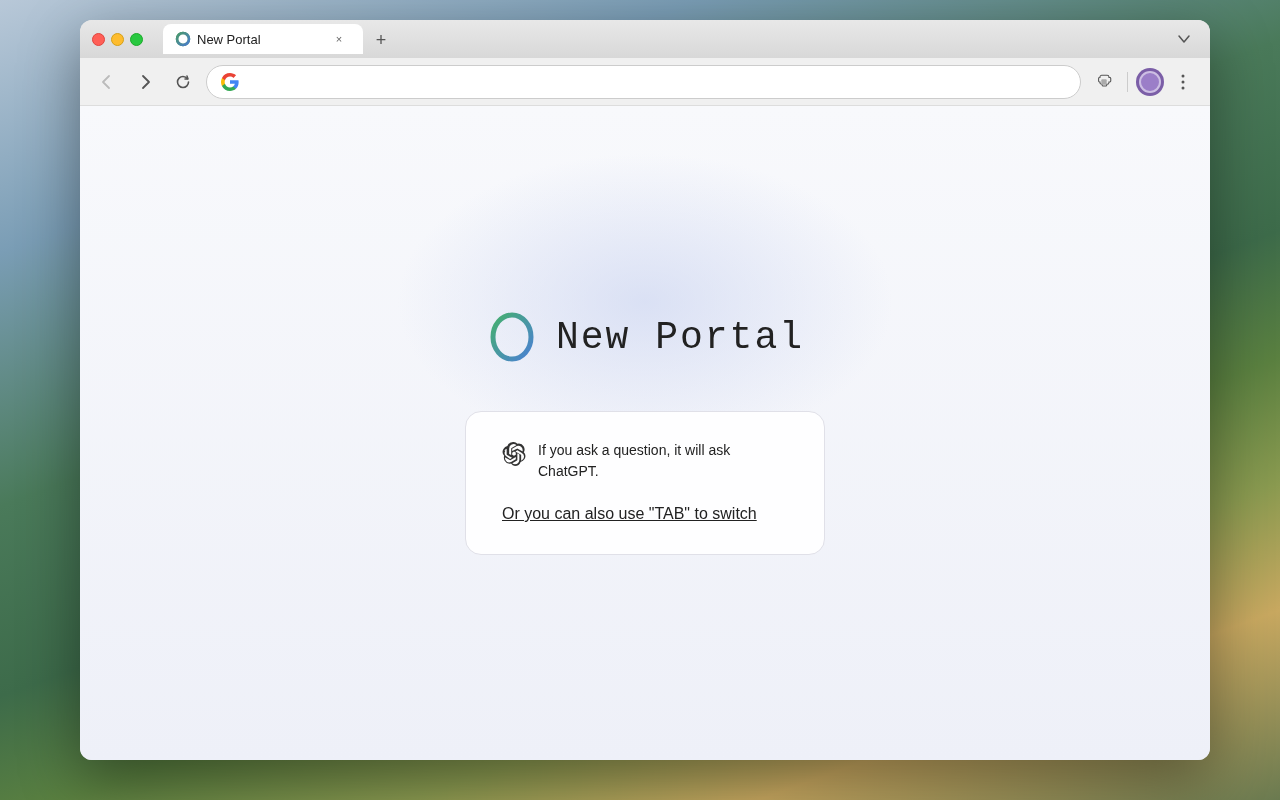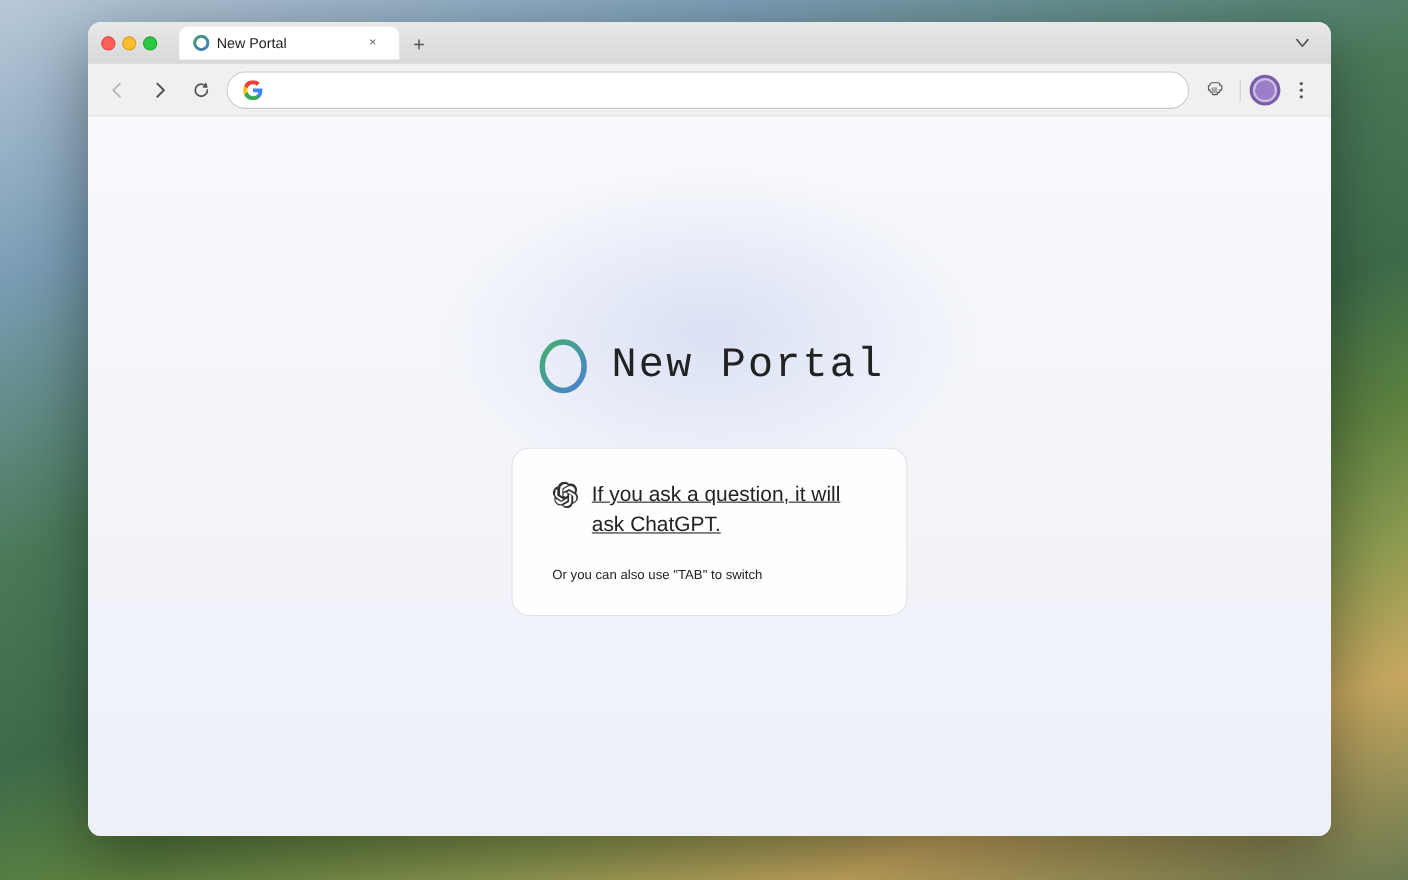--- a/index.html
+++ b/index.html
@@ -313,31 +313,31 @@
     }
 
     .chatgpt-icon {
       width: 24px;
       height: 24px;
       flex-shrink: 0;
       margin-top: 2px;
     }
 
     .info-text {
-      font-size: 19px;
+      font-size: 14px;
       color: #222;
       line-height: 1.5;
-      text-decoration: underline;
     }
 
     .info-text-secondary {
-      font-size: 12px;
+      font-size: 16px;
       color: #222;
       line-height: 1.5;
       padding-left: 0;
+      text-decoration: underline;
     }
 
     
     .google-g {
       display: block;
     }
   </style>
 </head>
 <body>
 

